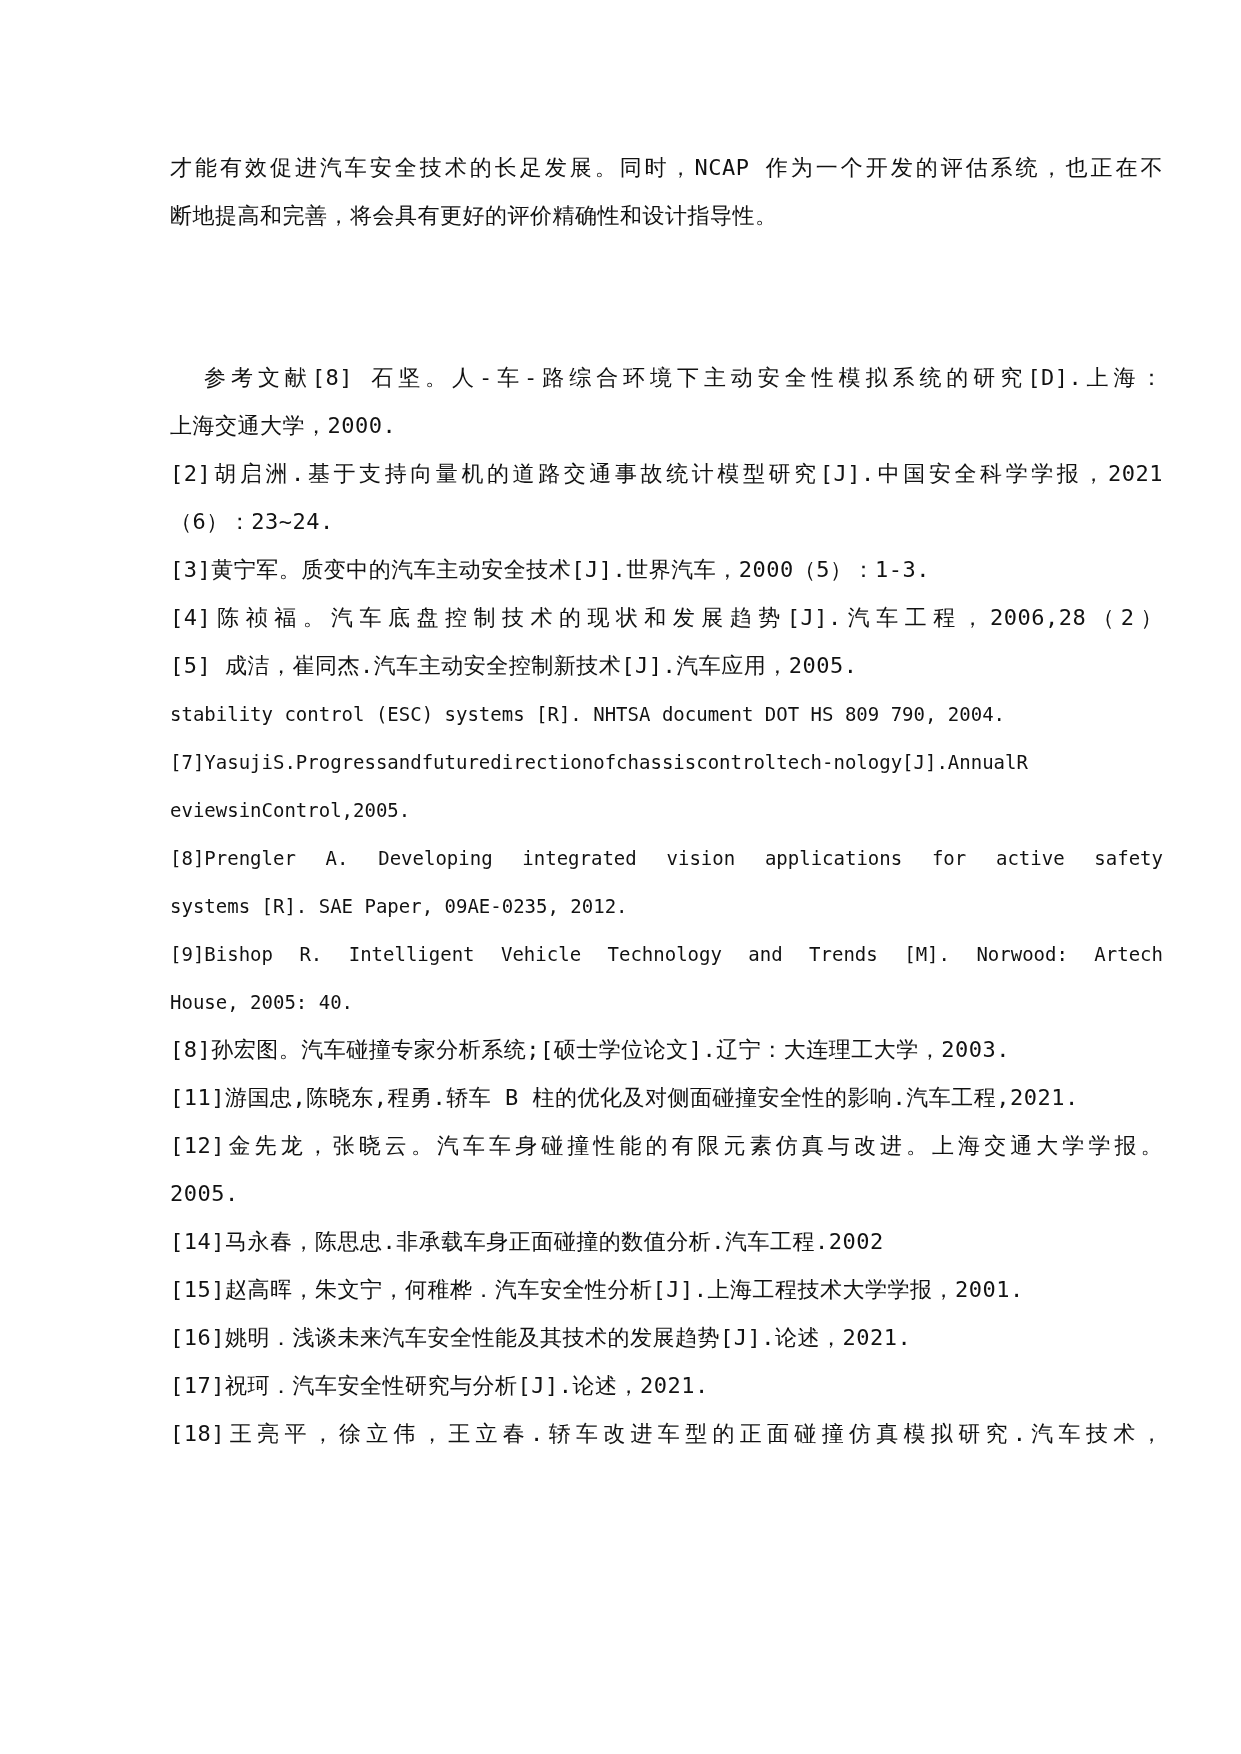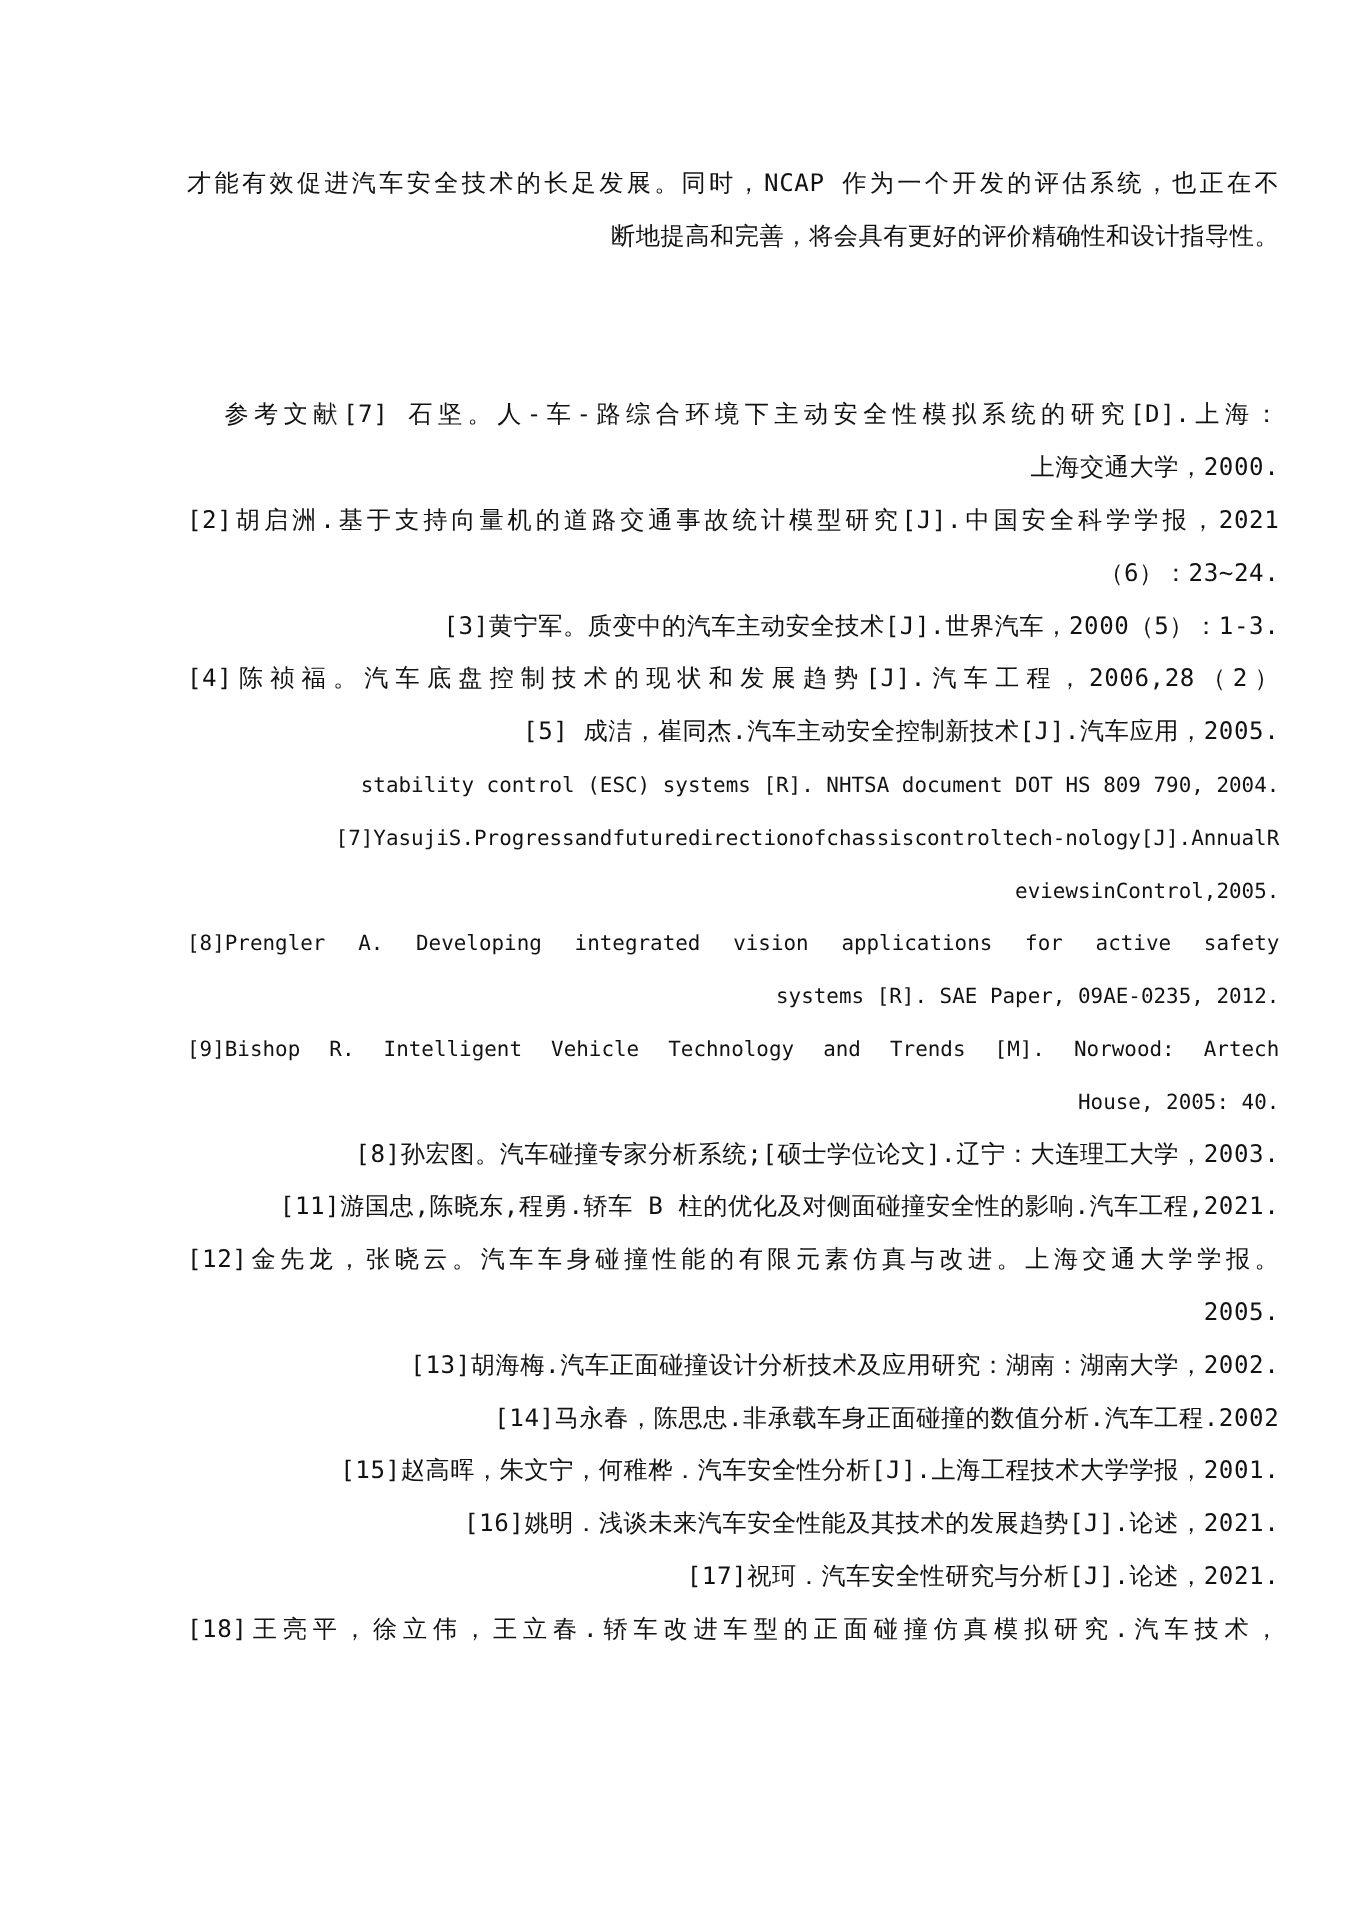--- a/index.html
+++ b/index.html
@@ -10,21 +10,21 @@
     background:#ffffff;color:#121212;
     box-sizing:border-box;
     padding:144px 78px 0 170px;
     overflow:hidden;
   }
   .line{
     font-size:22px;
     line-height:48px;
     height:48px;
     white-space:nowrap;
-    text-align:right;
+    text-align:left;
     letter-spacing:0.5px;
   }
   .line.j{
     text-align:justify;
     text-align-last:justify;
   }
   .line.latin{
     font-size:19px;
     letter-spacing:0;
   }
@@ -36,38 +36,37 @@
 </head>
 <body>
 
 <div class="page">
   <div>
       <div class="line j">才能有效促进汽车安全技术的长足发展。同时，NCAP 作为一个开发的评估系统，也正在不</div>
       <div class="line">断地提高和完善，将会具有更好的评价精确性和设计指导性。</div>
     </div>
   <div class="spacer"></div>
   <div>
-      <div class="line j indent">参考文献[7] 石坚。人-车-路综合环境下主动安全性模拟系统的研究[D].上海：</div>
+      <div class="line j indent">参考文献[8] 石坚。人-车-路综合环境下主动安全性模拟系统的研究[D].上海：</div>
       <div class="line">上海交通大学，2000.</div>
       <div class="line j">[2]胡启洲.基于支持向量机的道路交通事故统计模型研究[J].中国安全科学学报，2021</div>
       <div class="line">（6）：23~24.</div>
       <div class="line">[3]黄宁军。质变中的汽车主动安全技术[J].世界汽车，2000（5）：1-3.</div>
       <div class="line j">[4]陈祯福。汽车底盘控制技术的现状和发展趋势[J].汽车工程，2006,28（2）</div>
       <div class="line">[5] 成洁，崔同杰.汽车主动安全控制新技术[J].汽车应用，2005.</div>
       <div class="line latin">stability control (ESC) systems [R]. NHTSA document DOT HS 809 790, 2004.</div>
       <div class="line latin">[7]YasujiS.Progressandfuturedirectionofchassiscontroltech-nology[J].AnnualR</div>
       <div class="line latin">eviewsinControl,2005.</div>
       <div class="line j latin">[8]Prengler A. Developing integrated vision applications for active safety</div>
       <div class="line latin">systems [R]. SAE Paper, 09AE-0235, 2012.</div>
       <div class="line j latin">[9]Bishop R. Intelligent Vehicle Technology and Trends [M]. Norwood: Artech</div>
       <div class="line latin">House, 2005: 40.</div>
       <div class="line">[8]孙宏图。汽车碰撞专家分析系统;[硕士学位论文].辽宁：大连理工大学，2003.</div>
       <div class="line">[11]游国忠,陈晓东,程勇.轿车 B 柱的优化及对侧面碰撞安全性的影响.汽车工程,2021.</div>
       <div class="line j">[12]金先龙，张晓云。汽车车身碰撞性能的有限元素仿真与改进。上海交通大学学报。</div>
       <div class="line">2005.</div>
-      <div class="line">[13]胡海梅.汽车正面碰撞设计分析技术及应用研究：湖南：湖南大学，2002.</div>
       <div class="line">[14]马永春，陈思忠.非承载车身正面碰撞的数值分析.汽车工程.2002</div>
       <div class="line">[15]赵高晖，朱文宁，何稚桦．汽车安全性分析[J].上海工程技术大学学报，2001.</div>
       <div class="line">[16]姚明．浅谈未来汽车安全性能及其技术的发展趋势[J].论述，2021.</div>
       <div class="line">[17]祝珂．汽车安全性研究与分析[J].论述，2021.</div>
       <div class="line j">[18]王亮平，徐立伟，王立春.轿车改进车型的正面碰撞仿真模拟研究.汽车技术，</div>
     </div>
 </div>
 
 </body></html>

